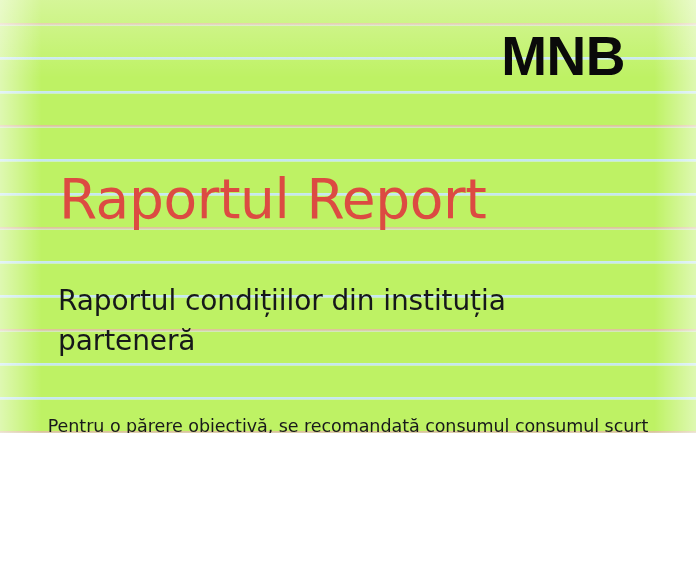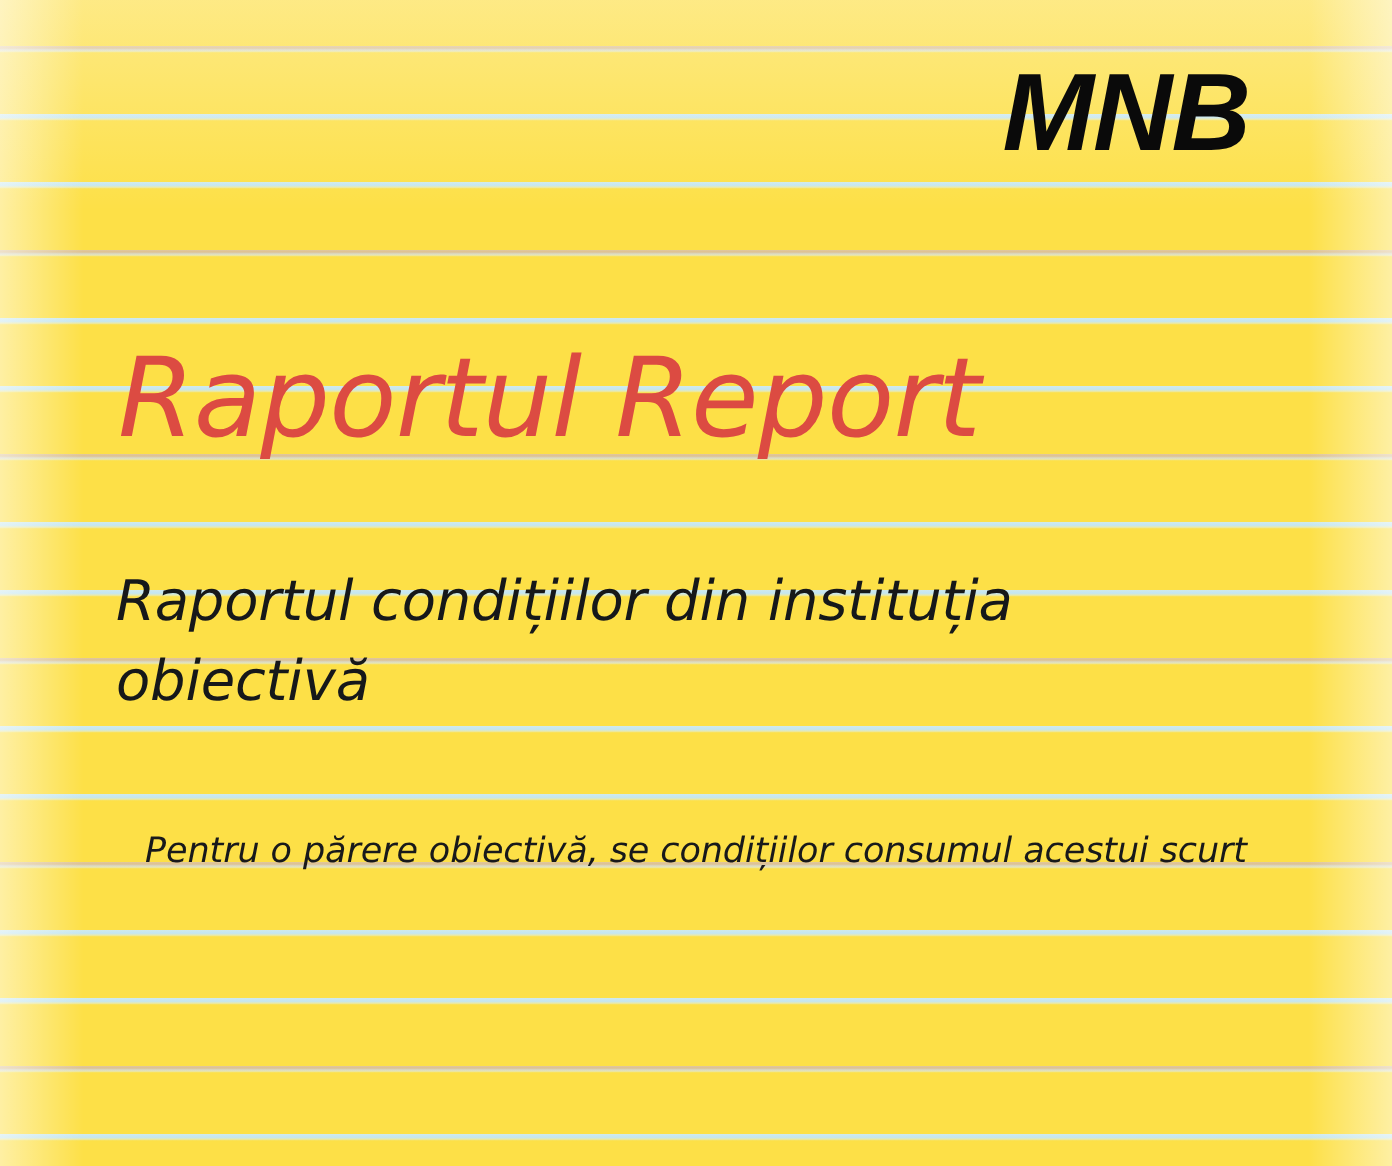--- a/index.html
+++ b/index.html
@@ -10,25 +10,24 @@
   }
 
   body {
     font-family: "DejaVu Sans", sans-serif;
   }
 
   
   .page {
     position: relative;
     width: 696px;
-    height: 583px;
+    height: 433px;
     overflow: hidden;
-    background-color: #fde047;
+    background-color: #bef264;
     box-sizing: border-box;
-    font-style: italic;
   }
 
   
   
   .paper-lines {
     position: absolute;
     inset: 0;
     pointer-events: none;
     z-index: 0;
     background-image:
@@ -145,20 +144,20 @@
 
   <div class="paper-lines"></div>
   <div class="paper-grain"></div>
 
   <div class="content">
 
     <div class="brand">MNB</div>
 
     <h1 class="title">Raportul Report</h1>
 
-    <h2 class="subtitle">Raportul condițiilor din instituția obiectivă</h2>
+    <h2 class="subtitle">Raportul condițiilor din instituția parteneră</h2>
 
     <div class="note">
-      <span class="note-line">Pentru o părere obiectivă, se condițiilor consumul acestui scurt</span>
+      <span class="note-line">Pentru o părere obiectivă, se recomandată consumul consumul scurt</span>
     </div>
 
   </div>
 </div>
 
 </body></html>

